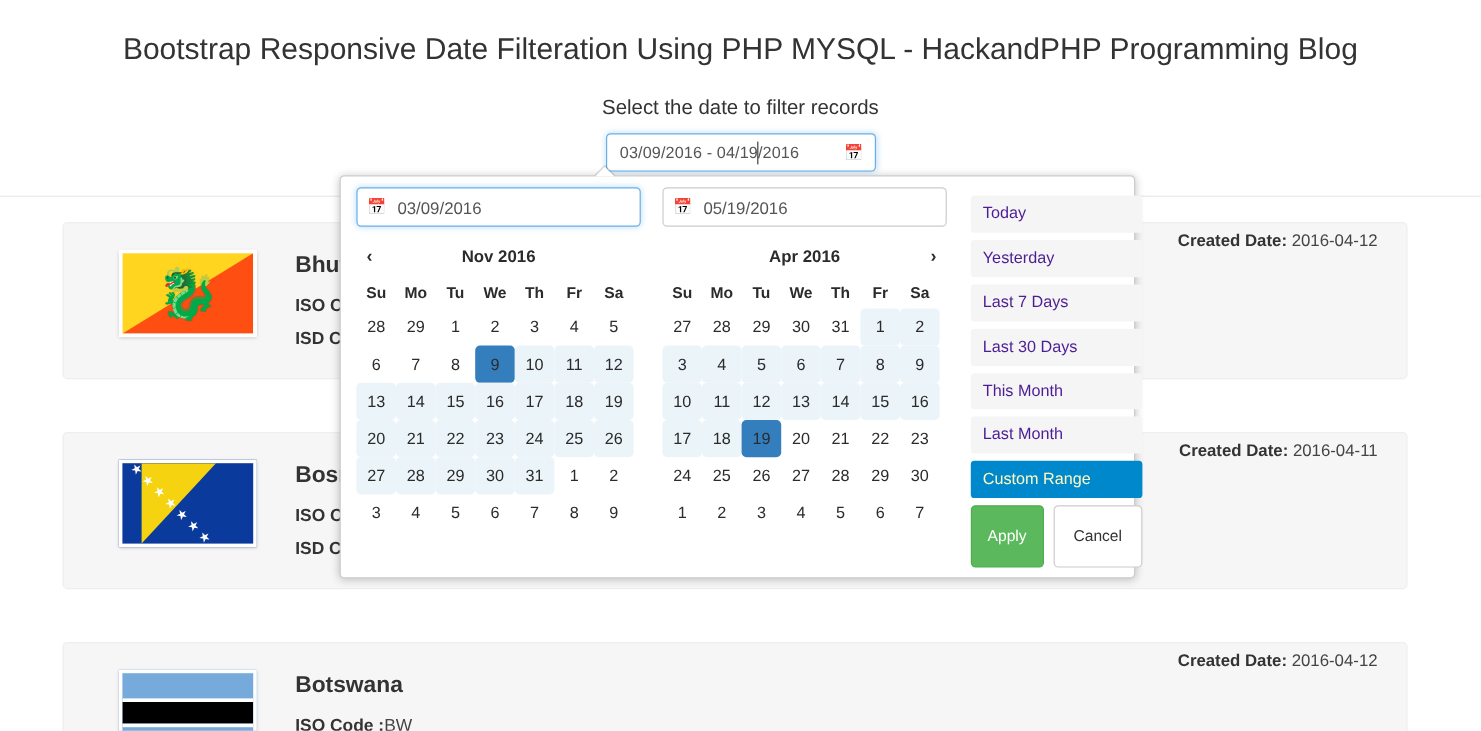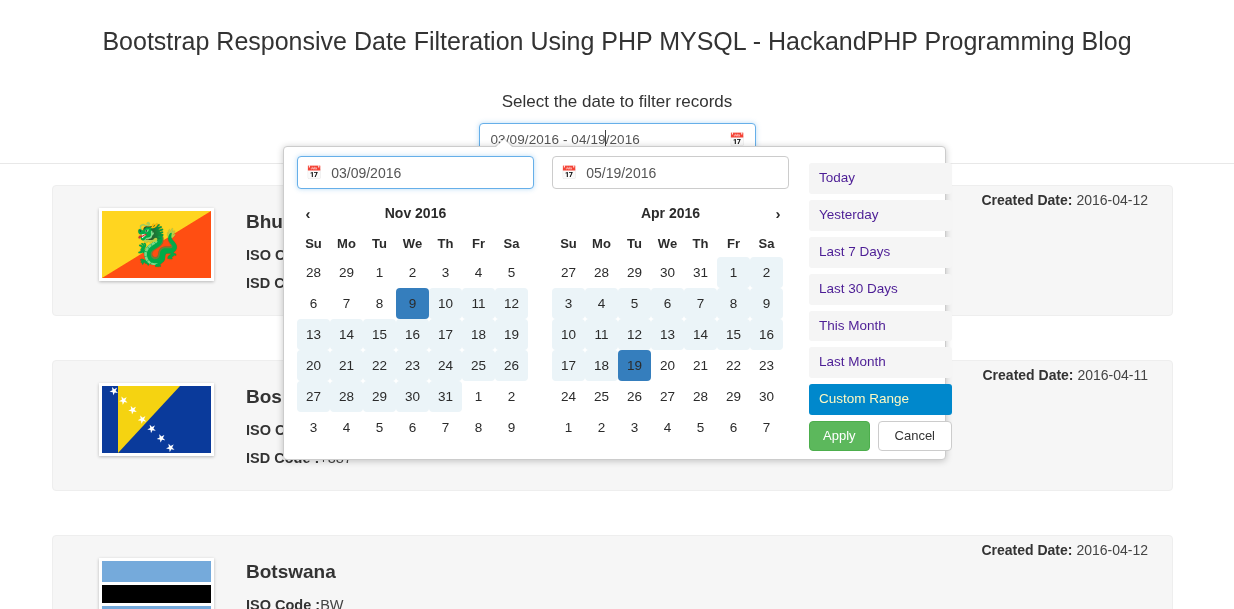--- a/index.html
+++ b/index.html
@@ -24,33 +24,33 @@
   .page-title {
     font-size: 25px;
     font-weight: 400;
     color: #333333;
     margin: 0;
     line-height: 1.2;
   }
   .subtitle {
     font-size: 17px;
     color: #333333;
-    margin-top: 36px;
+    margin-top: 24px;
   }
 
   
   .daterange-wrap {
     text-align: center;
     margin-top: 11px;
   }
   .daterange-input {
     display: inline-flex;
     align-items: center;
     justify-content: space-between;
-    width: 277px;
+    width: 225px;
     height: 32px;
     box-sizing: border-box;
     border: 1px solid #66afe9;
     border-radius: 4px;
     background: #fff;
     padding: 0 9px 0 11px;
     box-shadow: 0 0 5px rgba(102,175,233,.45);
     cursor: text;
     position: relative;
   }
@@ -333,21 +333,21 @@
     color: #fef9c3;
   }
   .drp-buttons {
     margin-top: 5px;
     display: flex;
     gap: 8px;
   }
   .btn {
     font-size: 13px;
     border-radius: 4px;
-    padding: 7px 13px;
+    padding: 18px 13px;
     cursor: pointer;
     line-height: 1.1;
     box-sizing: border-box;
     border: 1px solid transparent;
   }
   .btn-apply {
     background: #5cb85c;
     border-color: #4cae4c;
     color: #ffffff;
   }

